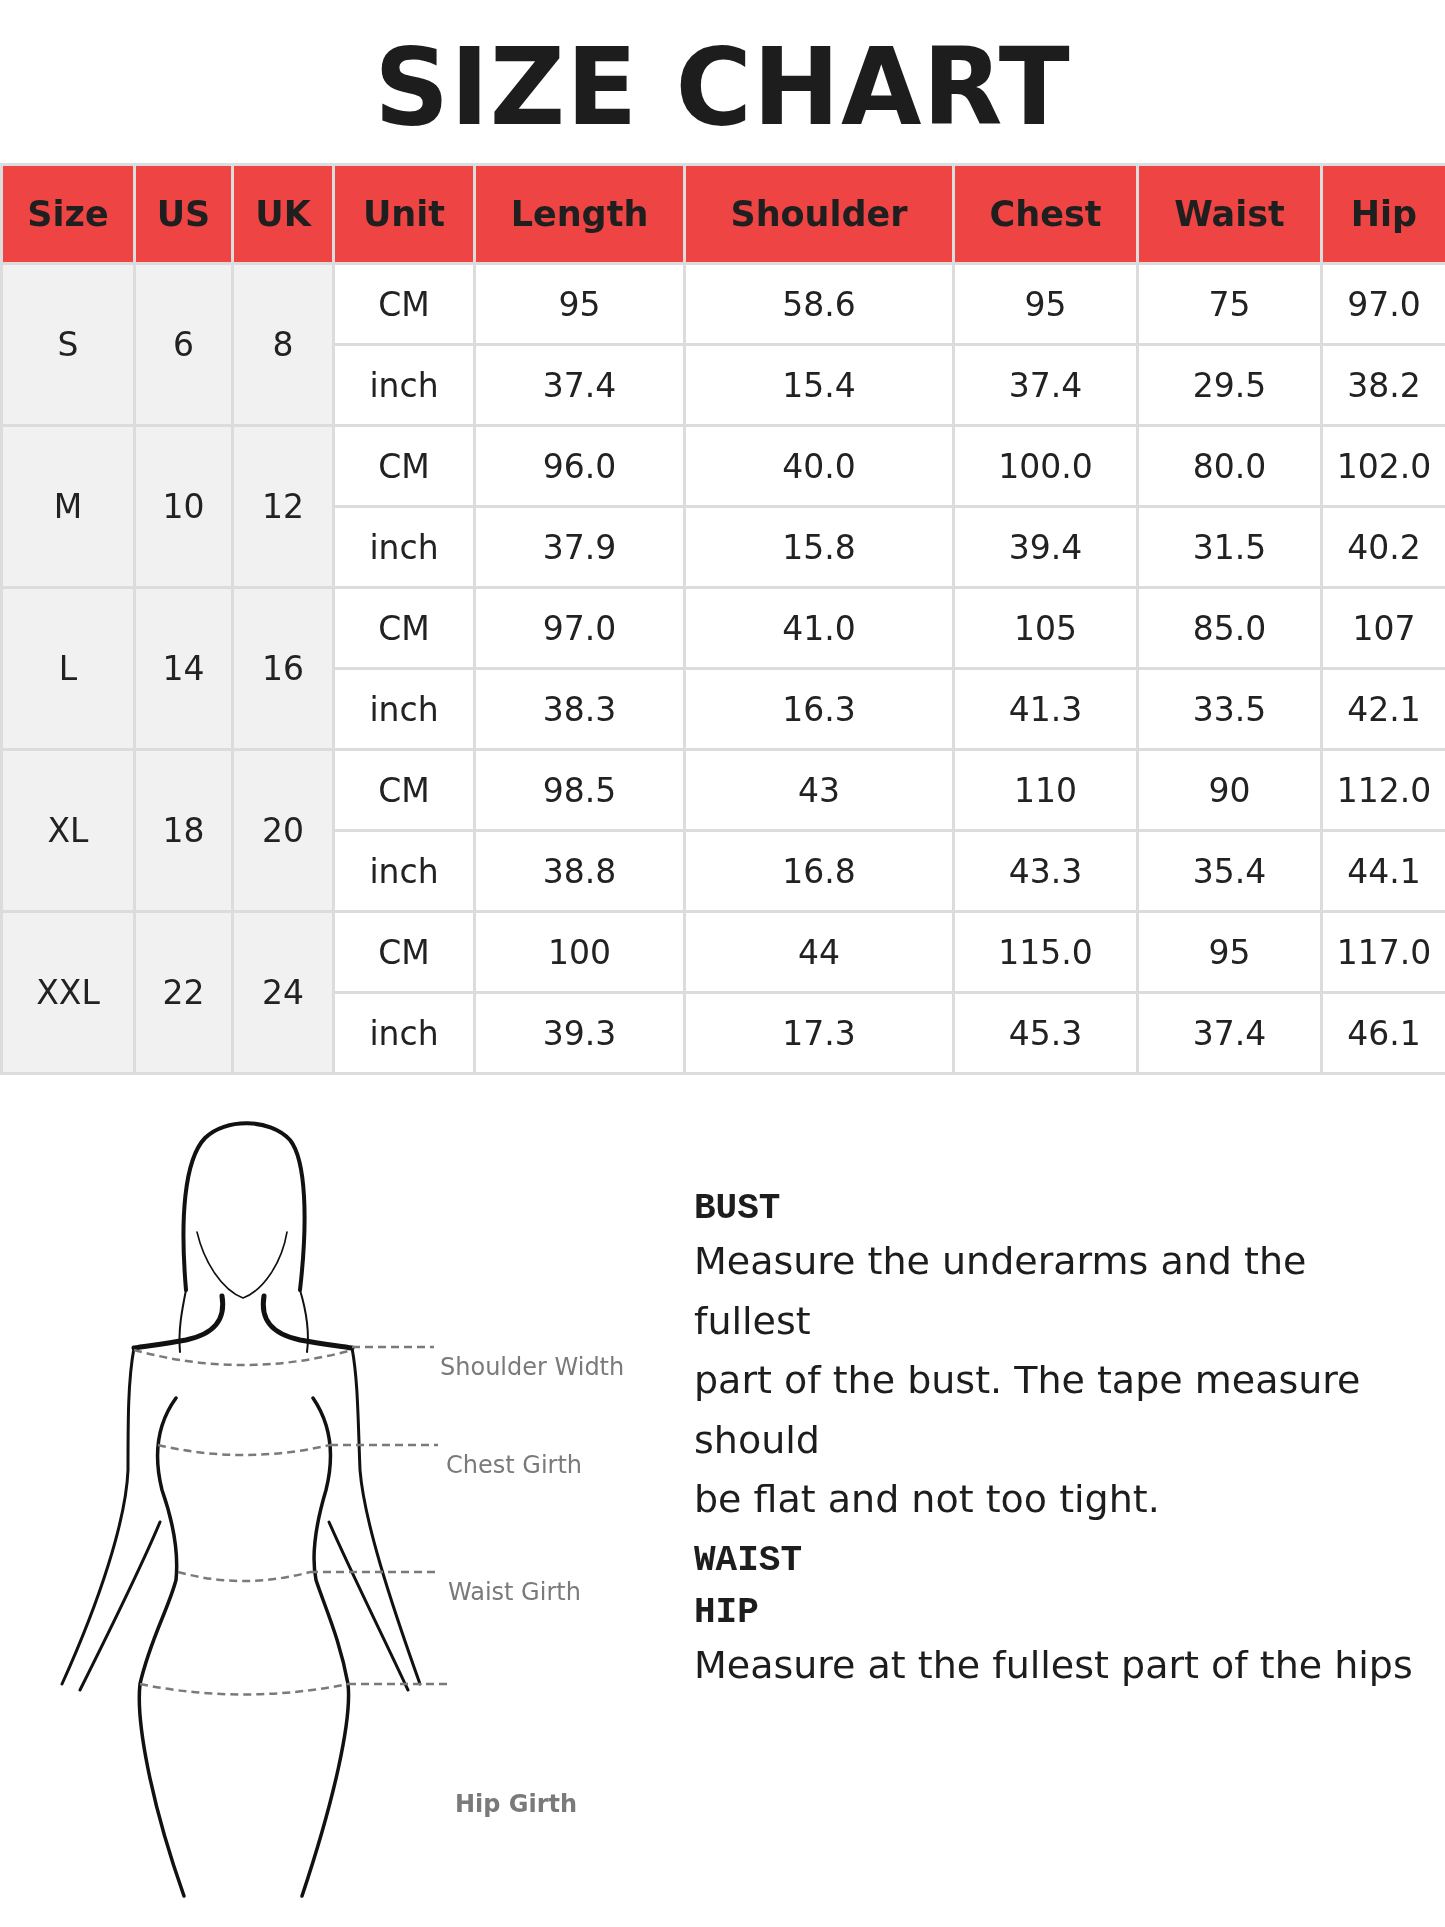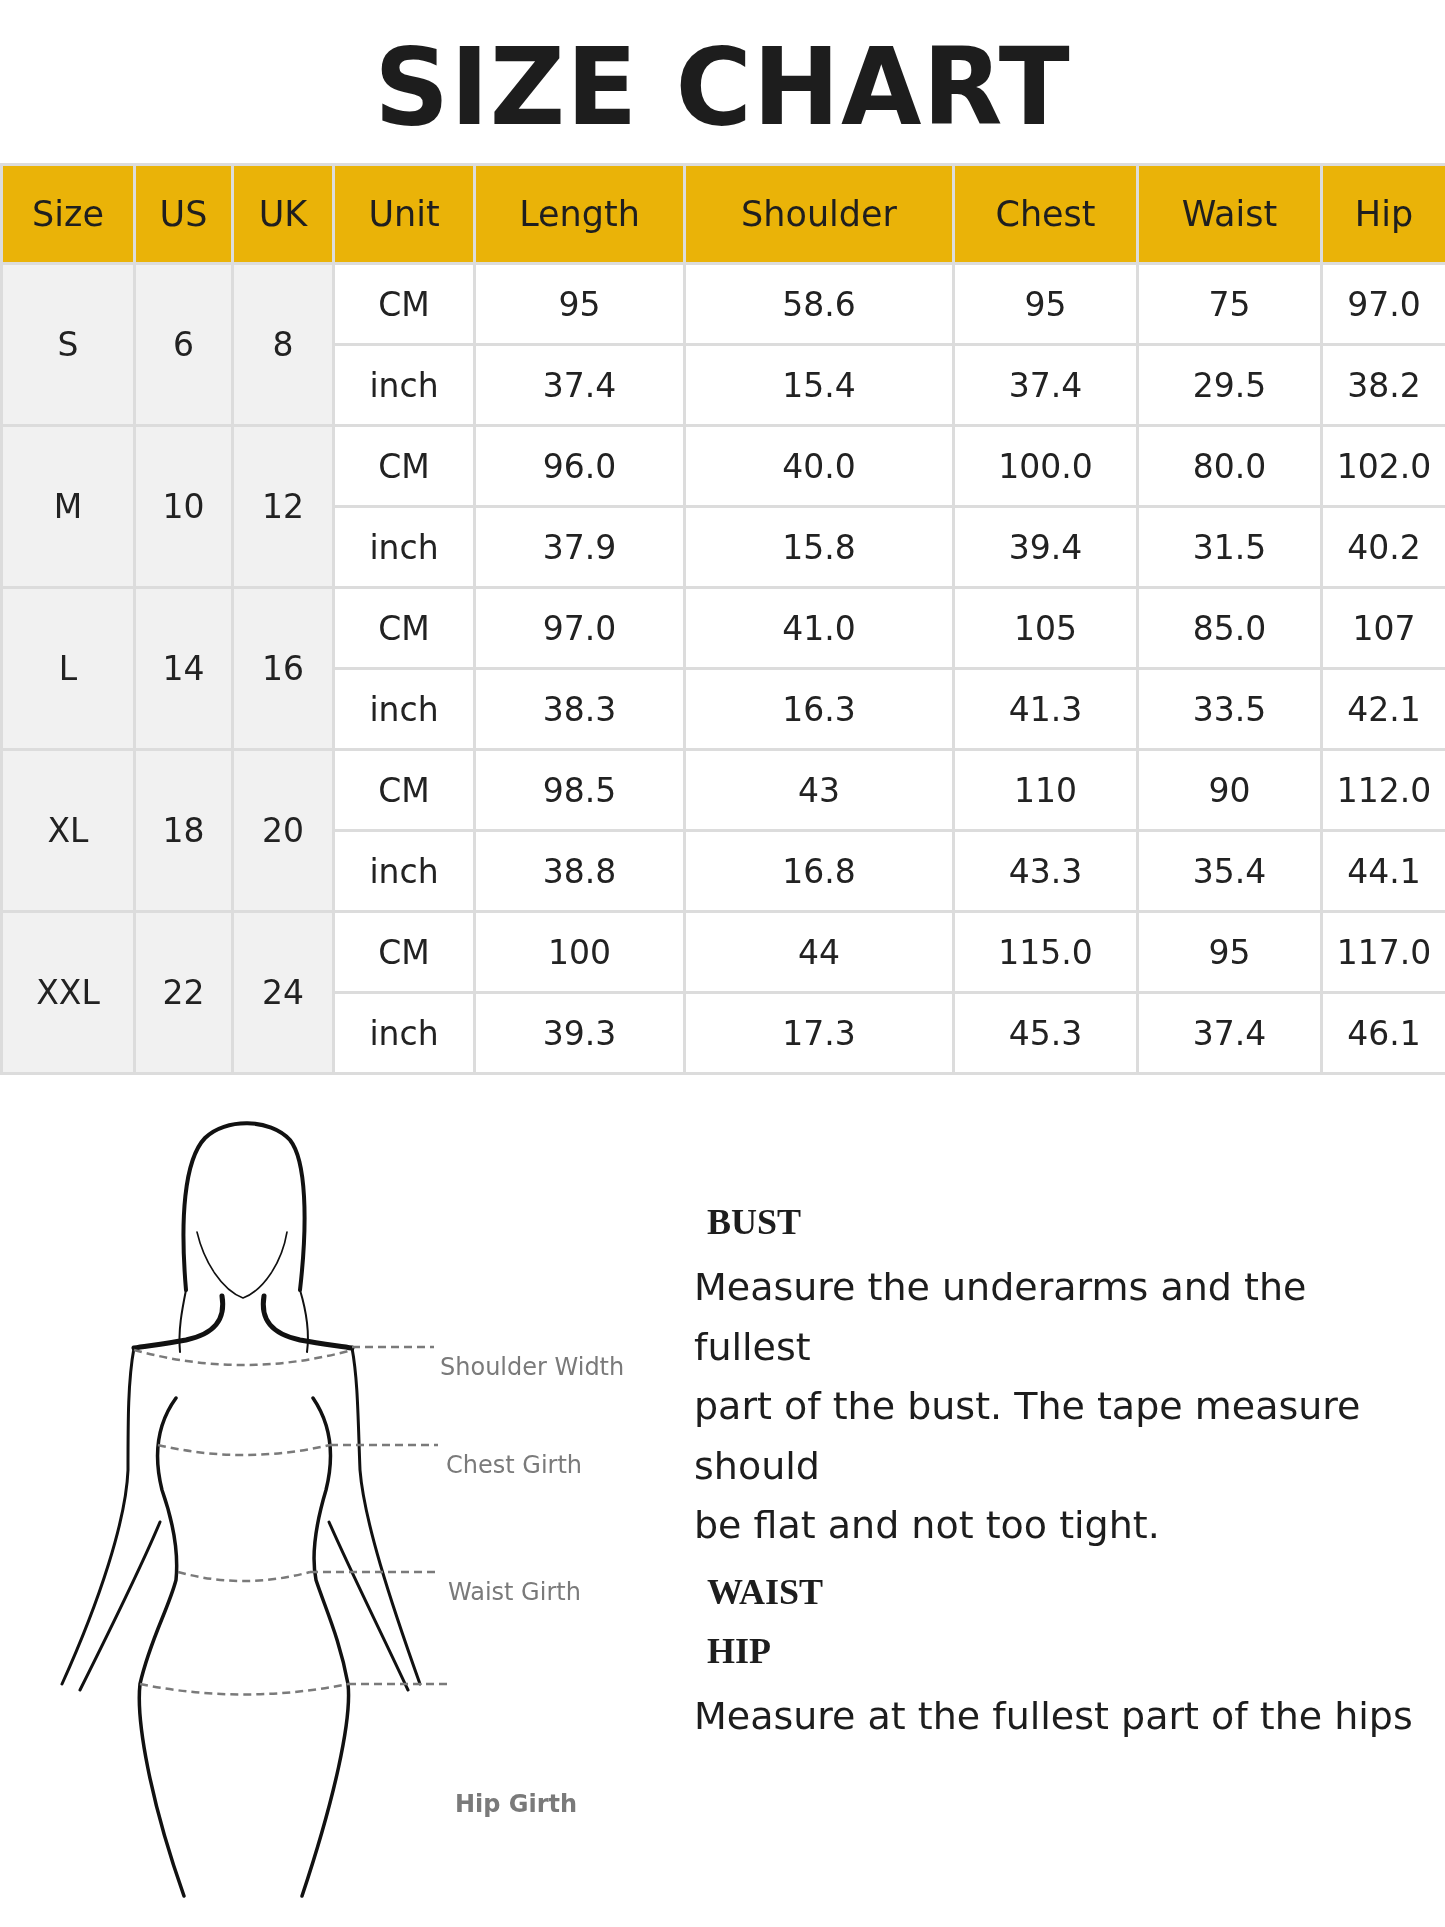--- a/index.html
+++ b/index.html
@@ -5,27 +5,27 @@
   html, body { margin: 0; padding: 0; background: #ffffff; }
   body { width: 1445px; height: 1927px; position: relative; overflow: hidden;
          font-family: "DejaVu Sans", sans-serif; color: #1d1d1d; }
   .title { position: absolute; left: 0; width: 1445px; top: 28px; text-align: center;
            font-family: "DejaVu Sans", sans-serif; font-weight: bold; font-size: 104px;
            letter-spacing: 1px; line-height: 118px; color: #1d1d1d; transform: scaleY(1.02); }
   table.size-table { position: absolute; left: 0; top: 163px; border-collapse: collapse;
            table-layout: fixed; width: 1445px; }
   .size-table th, .size-table td { border: 3px solid #dcdcdc; text-align: center; padding: 0;
            font-family: "DejaVu Sans", sans-serif; }
-  .size-table th { background: #eab308; height: 96px; font-weight: normal; font-size: 35px; color: #1f1f1f; margin-top: 28px; }
+  .size-table th { background: #ef4444; height: 96px; font-weight: bold; font-size: 35px; color: #1f1f1f; margin-top: 28px; }
   .size-table td { height: 78px; font-size: 33px; color: #222; background: #fff; font-weight: normal; }
   .size-table td.grp { background: #f1f1f1; }
   .figure { position: absolute; left: 0; top: 1110px; width: 680px; height: 817px; }
   .fig-label { position: absolute; font-family: "DejaVu Sans", sans-serif; font-size: 24px; color: #7a7a7a; white-space: nowrap; margin-top: 22px; }
   .guide { position: absolute; left: 694px; top: 1186px; width: 740px; }
-  .guide h2 { margin: 13px; font-family: Liberation Serif, serif; font-weight: bold; font-size: 36px; line-height: 46px; color: #1d1d1d; }
+  .guide h2 { margin: 0; font-family: Liberation Mono, monospace; font-weight: bold; font-size: 36px; line-height: 46px; color: #1d1d1d; }
   .guide p { margin: 0 0 8px 0; font-family: "DejaVu Sans", sans-serif; font-size: 38px; line-height: 59.5px; color: #1d1d1d; }
   .guide .sec { margin-bottom: 6px; }
 </style>
 </head>
 <body>
 
 <div class="title">SIZE CHART</div>
 
 <table class="size-table">
   <colgroup>

